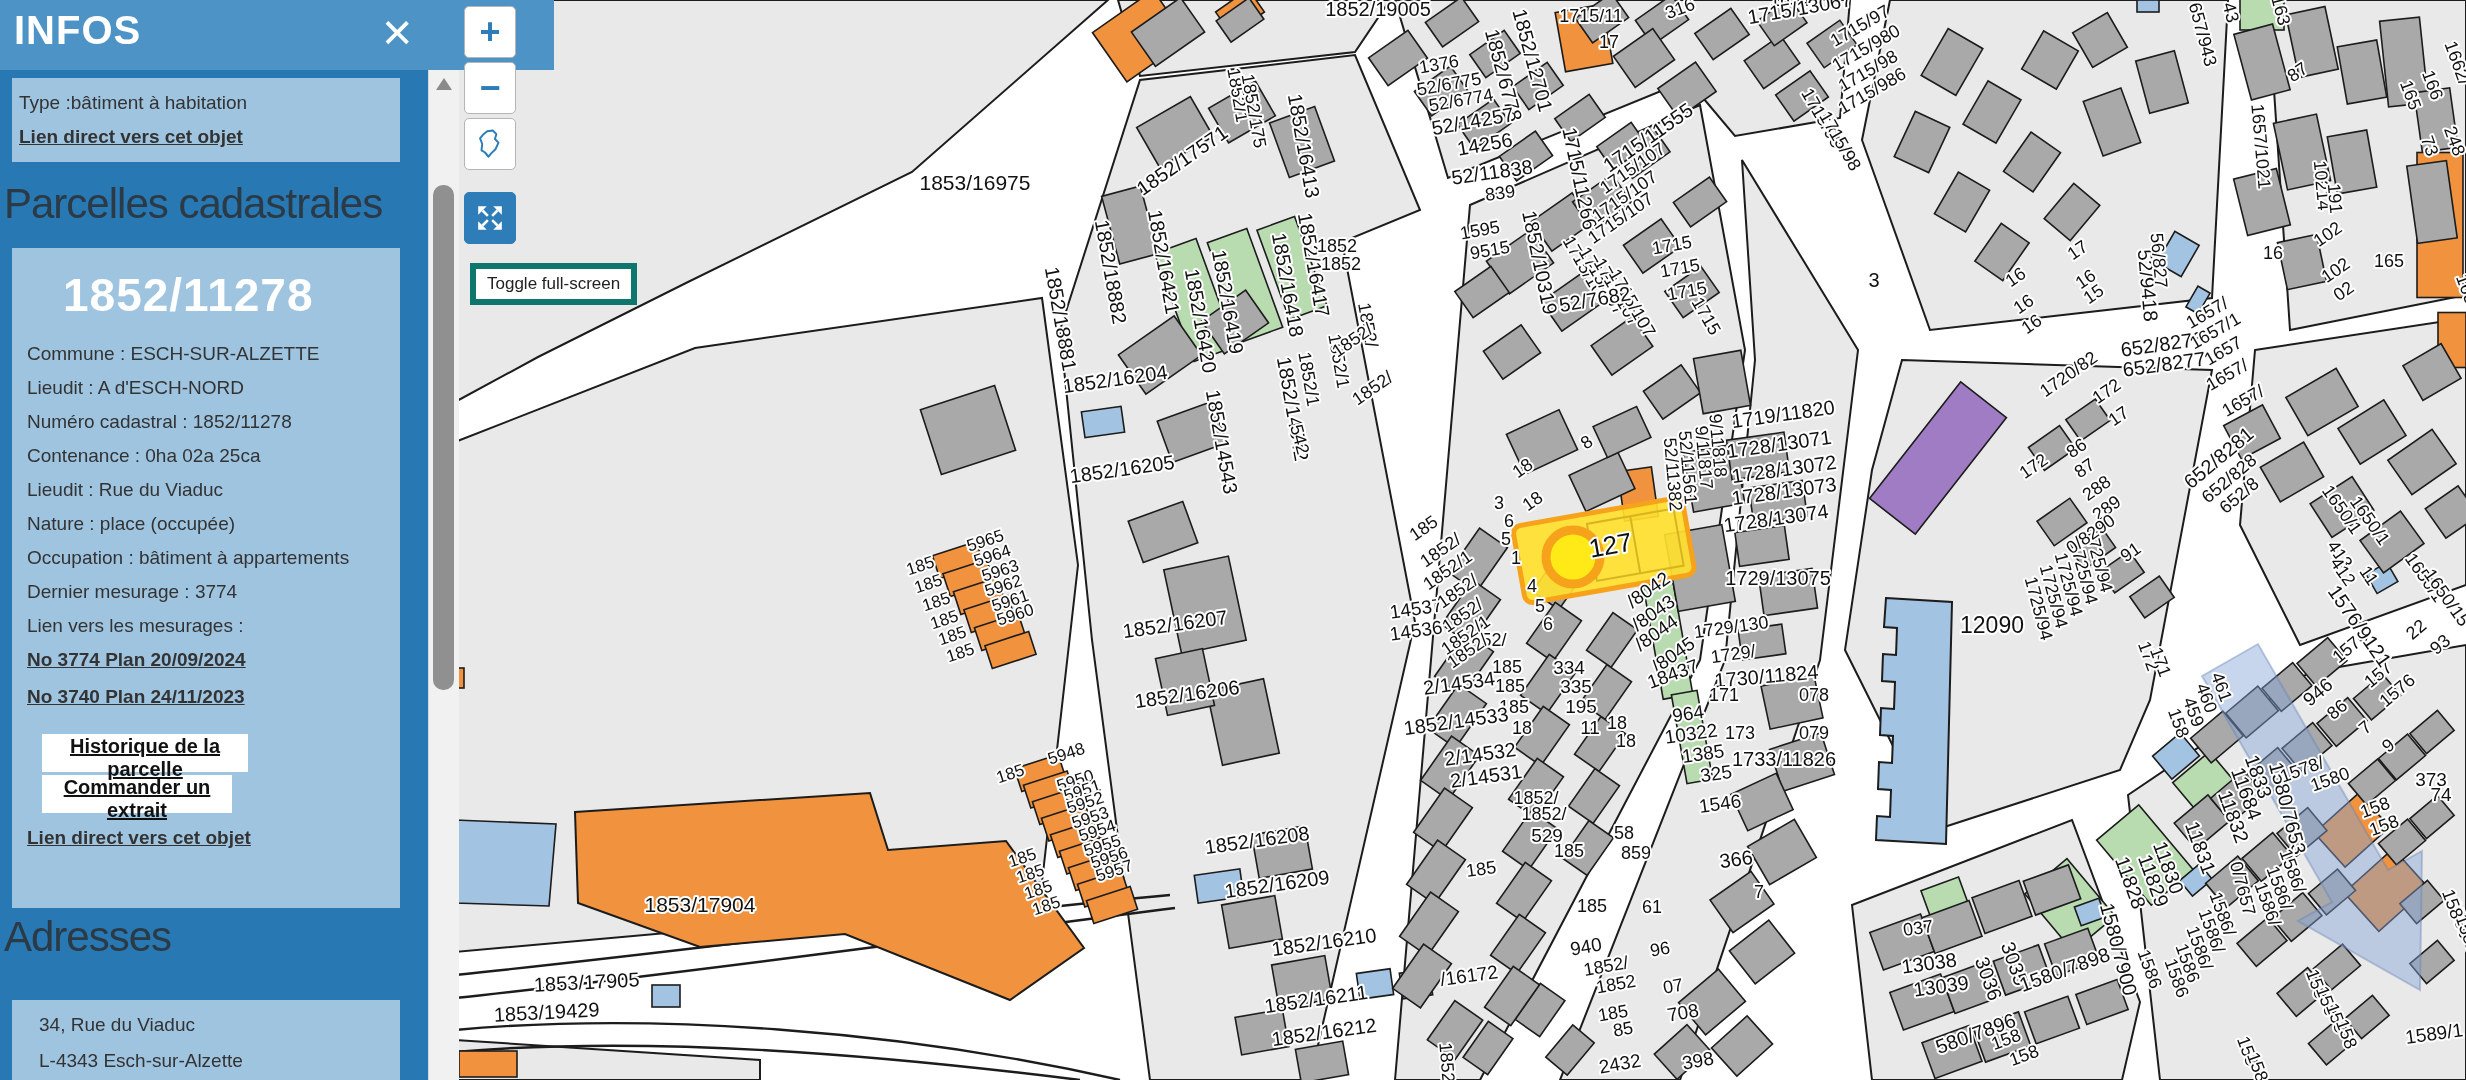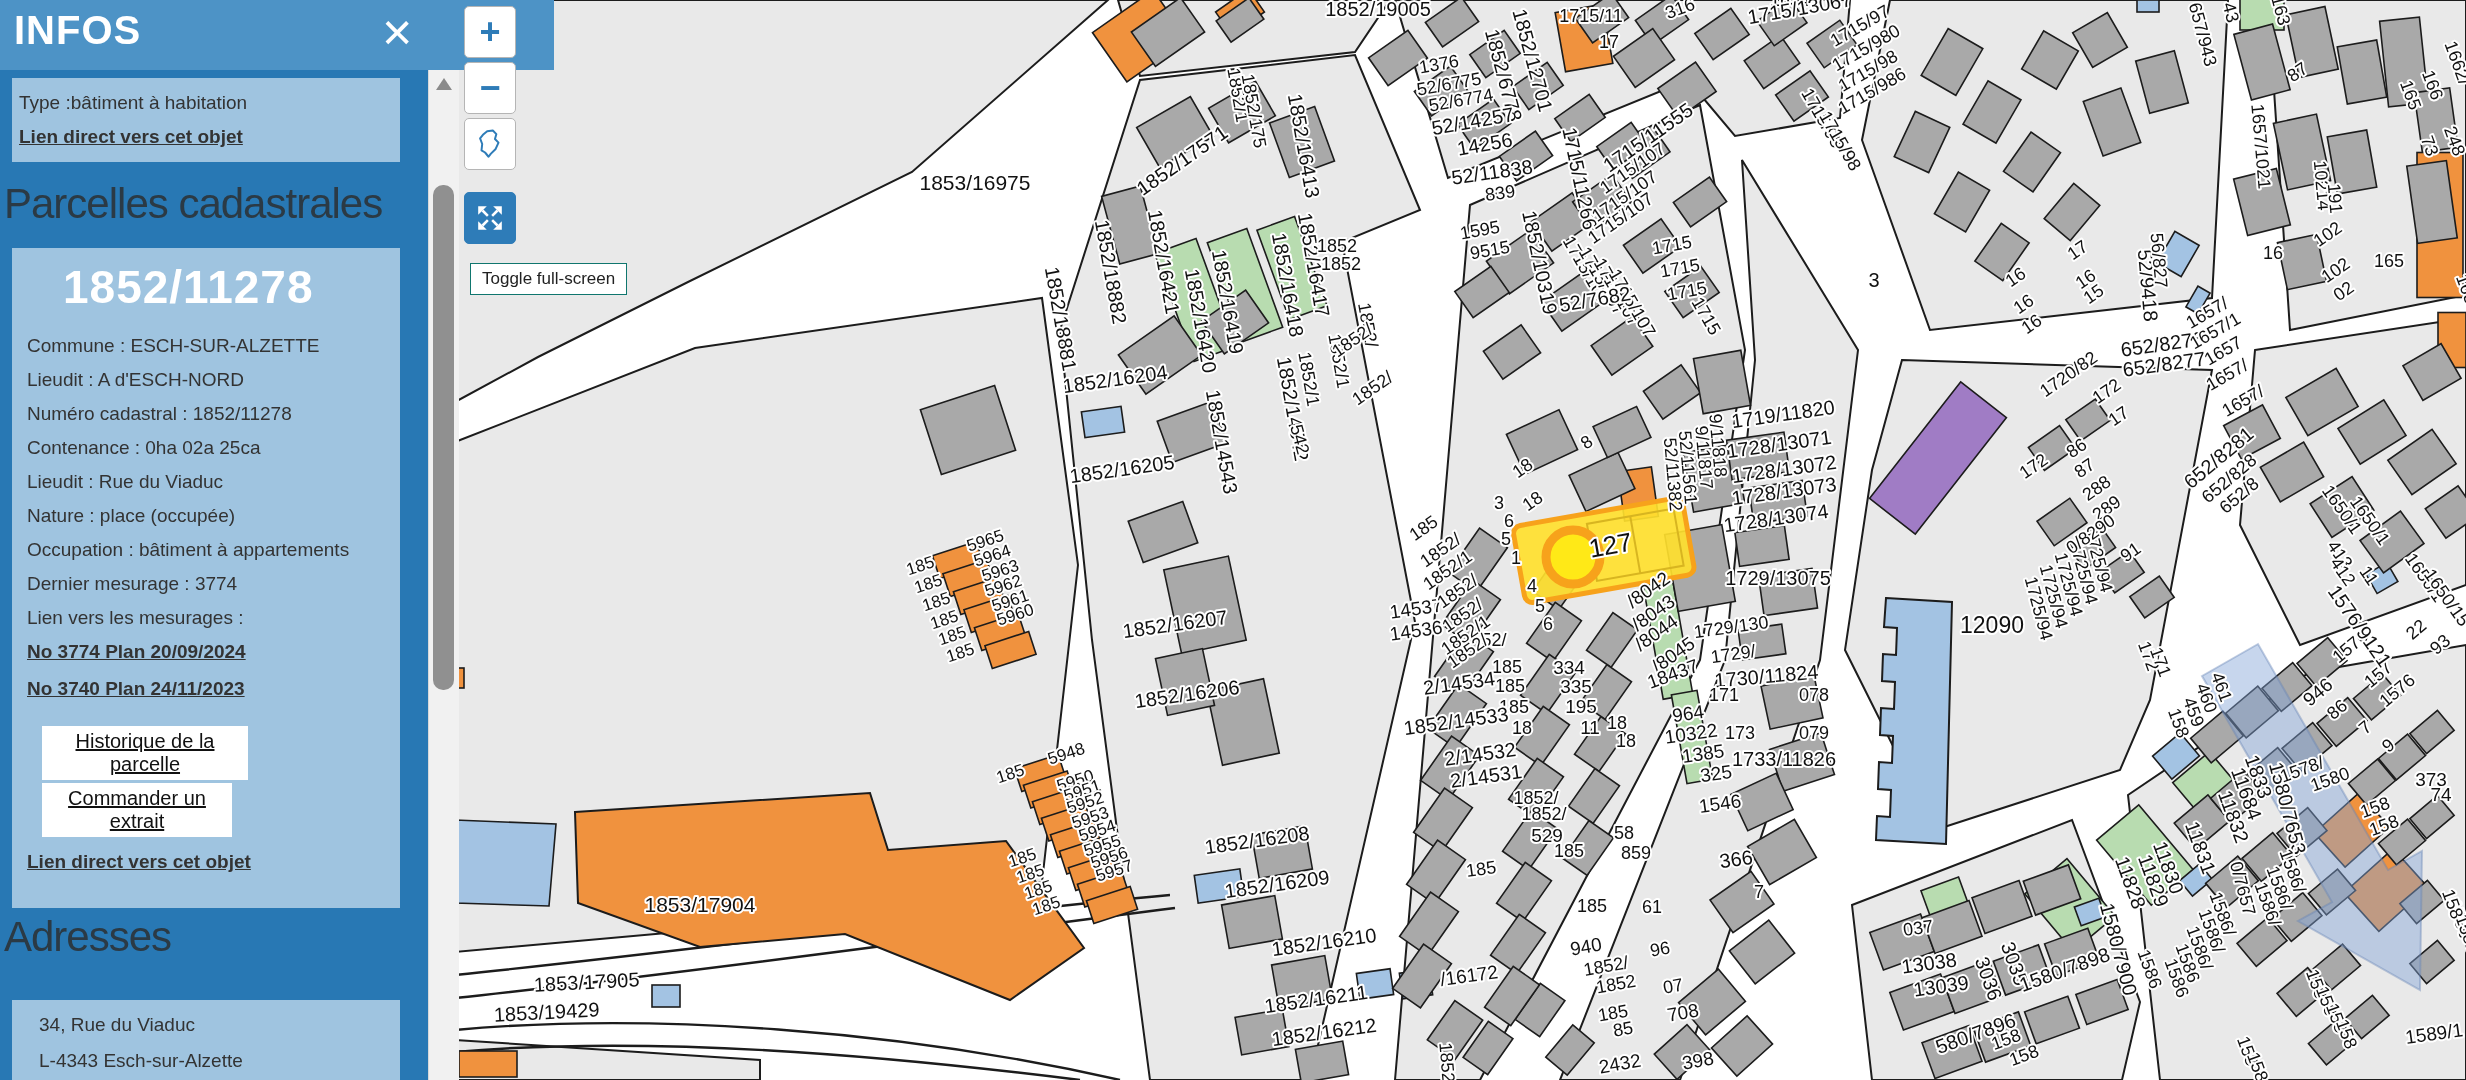--- a/index.html
+++ b/index.html
@@ -15,45 +15,45 @@
   #sb-header{position:absolute;left:0;top:0;width:554px;height:70px;background:#4d93c6}
   #sb-title{position:absolute;left:14px;top:8px;color:#fff;font-size:40px;font-weight:bold;letter-spacing:1px}
   #sb-close{position:absolute;left:382px;top:2px;color:#fff;font-size:52px;font-weight:300;cursor:pointer;line-height:60px}
   .card{position:absolute;left:12px;width:388px;background:#9fc4e0;color:#333}
   #card-obj{top:78px;height:84px;padding:12px 7px;box-sizing:border-box}
   #card-obj .t1{font-size:19px;margin:2px 0 0 0}
   #card-obj .t2{font-size:19px;font-weight:bold;text-decoration:underline;margin:12px 0 0 0;cursor:pointer}
   .sb-heading{position:absolute;left:4px;color:#2b3a45;font-size:42px;font-weight:normal;letter-spacing:-1px}
   #hd-parc{top:180px}
   #hd-addr{top:913px}
-  #card-parc{top:248px;height:660px;padding:4px 15px;box-sizing:border-box}
+  #card-parc{top:248px;height:660px;padding:12px 15px;box-sizing:border-box}
   #parc-num{color:#fff;font-size:46px;font-weight:bold;margin:8px 0 22px 36px;letter-spacing:1px}
   #parc-details p{font-size:19px;margin:0 0 14px 0;line-height:1.05}
   .meas-link{font-size:19px;font-weight:bold;text-decoration:underline;margin:0 0 15px 0;cursor:pointer}
-  .sb-btn{display:block;background:#fff;border:none;width:206px;height:54px;margin:0 0 3px 15px;
-    font-family:"Liberation Sans",sans-serif;font-size:20px;font-weight:normal;text-decoration:underline;
+  .sb-btn{display:block;background:#fff;border:none;width:206px;height:38px;margin:0 0 3px 15px;
+    font-family:"Liberation Sans",sans-serif;font-size:20px;font-weight:bold;text-decoration:underline;
     color:#111;cursor:pointer;text-align:center}
   #btn-wrap{margin-top:26px}
   #parc-direct{font-size:19px;font-weight:bold;text-decoration:underline;margin:14px 0 0 0;cursor:pointer}
   #card-addr{top:1000px;height:120px;padding:14px 15px;box-sizing:border-box}
   #card-addr p{font-size:19px;margin:0 0 14px 12px}
   
   #sb-scroll{position:absolute;left:428px;top:70px;width:30px;height:1010px;background:#f1f1f1;border-left:1px solid #d8d8d8}
   #sb-scroll .arrow{position:absolute;left:7px;top:8px;width:0;height:0;border-left:8px solid transparent;
     border-right:8px solid transparent;border-bottom:12px solid #8a8a8a;cursor:pointer}
   #sb-thumb{position:absolute;left:4px;top:115px;width:21px;height:505px;background:#909090;border-radius:10px;cursor:pointer}
   
   .mapbtn{position:absolute;width:52px;height:52px;background:#fff;border:1px solid #b5b5b5;border-radius:5px;
     color:#2e7cb8;font-size:36px;font-weight:bold;display:flex;align-items:center;justify-content:center;
     cursor:pointer;box-sizing:border-box;z-index:6}
   #btn-zoomin{left:464px;top:6px}
   #btn-zoomout{left:464px;top:62px}
   #btn-extent{left:464px;top:118px}
   #btn-full{left:464px;top:192px;background:#2e7cb8;border-color:#2e7cb8}
-  #tooltip{position:absolute;left:470px;top:263px;background:#fff;border:1px solid #0f766e;color:#222;
+  #tooltip{position:absolute;left:470px;top:263px;background:#fff;border:6px solid #0f766e;color:#222;
     font-size:17px;padding:5px 11px;z-index:6;white-space:nowrap}
 </style>
 </head>
 <body>
 
 <svg id="map-svg" viewBox="0 0 2466 1080">
     <path d="M455,0 L1108,0 L912,172 L688,282 L538,357 L455,402 Z" class="block"></path>
     <path d="M455,442 L695,348 L1042,298 L1078,565 L1042,882 L900,912 L455,952 Z" class="block"></path>
     <path d="M1118,0 L1390,0 L1355,52 L1140,76 Z" class="block"></path>
     <path d="M1060,330 L1140,80 L1355,55 L1420,210 L1342,242 L1415,622 L1310,1080 L1150,1080 L1092,640 Z" class="block"></path>

